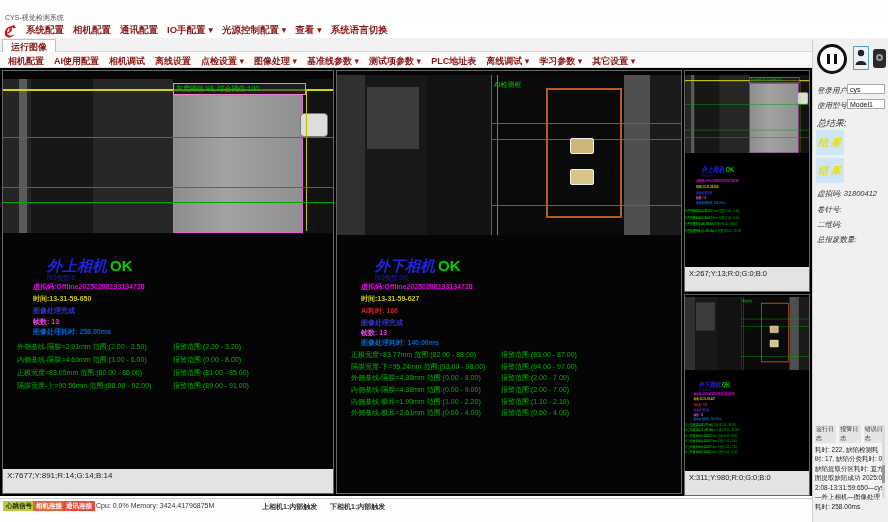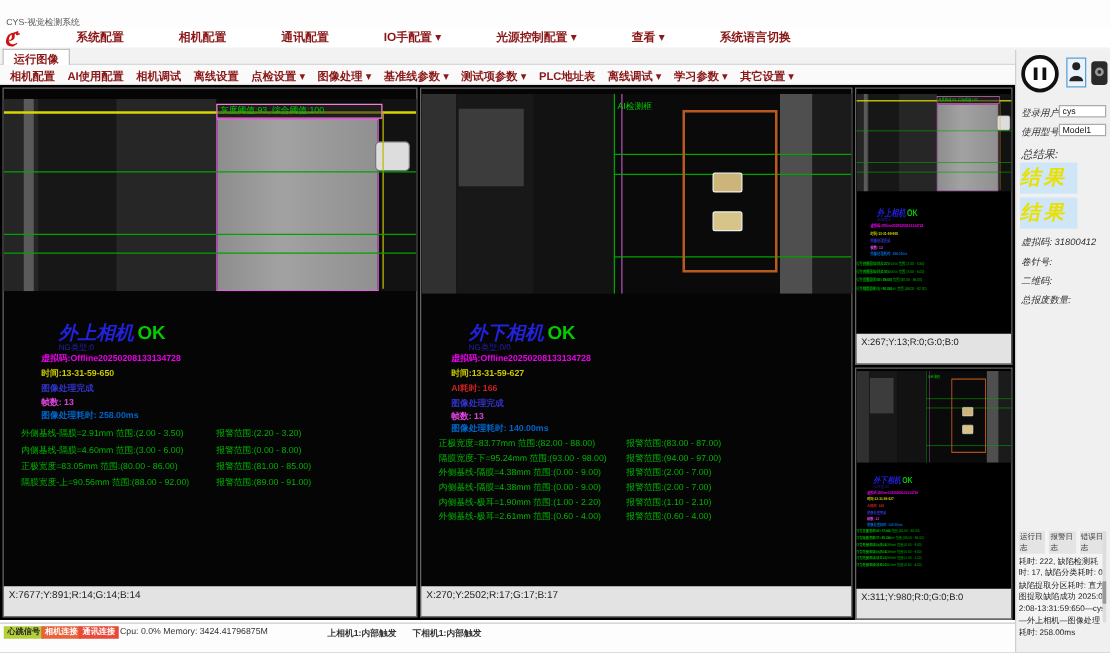--- a/index.html
+++ b/index.html
@@ -7,21 +7,21 @@
     font-family:"Liberation Sans","DejaVu Sans",sans-serif; }
   #app { position:relative; width:888px; height:522px; background:#fff; }
 
   
   #titlebar { position:absolute; top:0; left:0; width:888px; height:22px; background:#fdfdfd; }
   #titlebar .title { position:absolute; left:5px; top:13px; font-size:7px; color:#555; }
   #menubar { position:absolute; top:22px; left:0; width:888px; height:16px; background:#fff; }
   #menubar .logo { position:absolute; left:3px; top:-2px; width:18px; height:18px;
     color:#cc1111; font-family:"DejaVu Serif",serif; font-style:italic; font-weight:bold; font-size:16px; }
   .menu-items { position:absolute; left:26px; top:2px; display:flex; gap:9px; }
-  .menu-items span { font-size:9.5px; font-weight:bold; color:#8b1818; white-space:nowrap; cursor:default;margin-left:35px; }
+  .menu-items span { font-size:9.5px; font-weight:bold; color:#8b1818; white-space:nowrap; cursor:default; }
   #tabrow { position:absolute; top:38px; left:0; width:888px; height:14px; background:#f2f2f2; border-bottom:1px solid #d8d8d8; }
   #tabrow .tab { position:absolute; left:2px; top:1px; padding:1px 8px; background:#fff;
     border:1px solid #c0c0c0; border-bottom:none; font-size:9px; font-weight:bold; color:#8b1818; }
   #toolbar { position:absolute; top:52px; left:0; width:888px; height:16px; background:#fafafa; border-bottom:1px solid #e0e0e0; }
   .tool-items { position:absolute; left:8px; top:3px; display:flex; gap:10px; }
   .tool-items span { font-size:9px; font-weight:bold; color:#8b1818; white-space:nowrap; cursor:default; }
 
   
   #main { position:absolute; top:68px; left:0; width:812px; height:428px; background:#000; }
   .panel { position:absolute; top:2px; height:424px; background:#050505; border:1px solid #666; }
@@ -98,22 +98,22 @@
   
   #rightpanel { position:absolute; top:40px; left:812px; width:76px; height:482px; background:#f0f0f0; border-left:1px solid #cfcfcf; }
   .btn-pause { position:absolute; left:4px; top:4px; width:30px; height:30px; border:3px solid #111; border-radius:50%; background:#fff; cursor:pointer; }
   .btn-pause .bar { position:absolute; top:7px; width:3px; height:10px; background:#111; }
   .btn-pause .b1 { left:7px; } .btn-pause .b2 { left:14px; }
   .btn-user { position:absolute; left:40px; top:6px; width:16px; height:24px; background:#eaf3fb; border:1px solid #5a9fd4; cursor:pointer; }
   .btn-dark { position:absolute; left:60px; top:9px; width:13px; height:19px; background:#2a2a2a; border-radius:3px; cursor:pointer; }
   .btn-dark .ring { position:absolute; left:3px; top:5px; width:7px; height:7px; border:2px solid #999; border-radius:50%; }
   .rp-label { position:absolute; font-size:7.5px; color:#333; font-style:italic; white-space:nowrap; }
   .rp-input { position:absolute; left:34px; width:38px; height:10px; background:#fff; border:1px solid #aaa; font-size:7px; padding-left:2px; line-height:9px; color:#111; }
-  .result-box { position:absolute; left:3px; width:46px; height:25px; background:#cfe6f8;
-    color:#e8e000; font-size:16px; font-weight:bold; font-style:italic; letter-spacing:3px; text-align:left; line-height:25px; }
+  .result-box { position:absolute; left:3px; width:28px; height:25px; background:#cfe6f8;
+    color:#e8e000; font-size:10px; font-weight:bold; font-style:italic; letter-spacing:3px; text-align:right; line-height:25px; }
   #log-area { position:absolute; left:2px; top:385px; width:70px; height:73px; background:#f4f4f4; }
   #log-tabs { display:flex; gap:3px; }
   #log-tabs span { font-size:6px; color:#333; background:#e4e4e4; padding:0 1px; cursor:pointer; }
   #log-text { font-size:6.5px; color:#222; line-height:1.45; margin-top:2px; word-break:break-all; }
   #log-scroll { position:absolute; right:0; top:0; width:3px; height:73px; background:#ddd; }
   #log-scroll .thumb { position:absolute; top:40px; width:3px; height:18px; background:#999; }
 
   
   #statusbar { position:absolute; top:498px; left:0; width:812px; height:24px; background:#fdfdfd; border-top:1px solid #ccc; }
   .badge { position:absolute; top:2px; height:10px; font-size:6.5px; line-height:10px; padding:0 3px; color:#222; font-weight:bold; }
@@ -263,21 +263,20 @@
         </div>
         <div class="mrow" style="top:326px">
           <span class="mtext">内侧基线-极耳=1.90mm 范围:(1.00 - 2.20)</span>
             <span class="malarm">报警范围:(1.10 - 2.10)</span>
         </div>
         <div class="mrow" style="top:337px">
           <span class="mtext">外侧基线-极耳=2.61mm 范围:(0.60 - 4.00)</span>
             <span class="malarm">报警范围:(0.60 - 4.00)</span>
         </div>
       </div>
-      <div class="coord-bar">X:270;Y:2502;R:17;G:17;B:17</div>
     </div>
 
     <div class="mini" id="mini-top">
       <div class="scale-wrap" id="mini-top-wrap">
           <div class="view-content">
         <div class="img-area" id="left-img">
           <div class="shape lv-col1"></div>
           <div class="shape lv-col2"></div>
           <div class="shape lv-col3"></div>
           <div class="shape lv-col4"></div>

